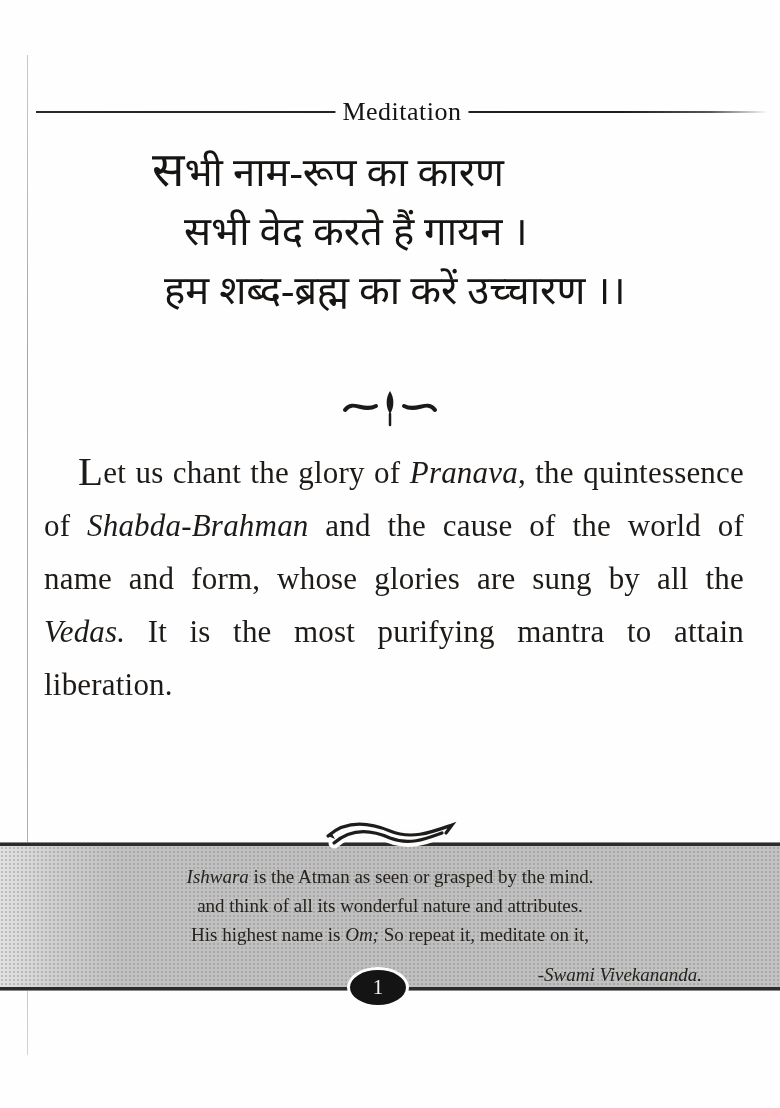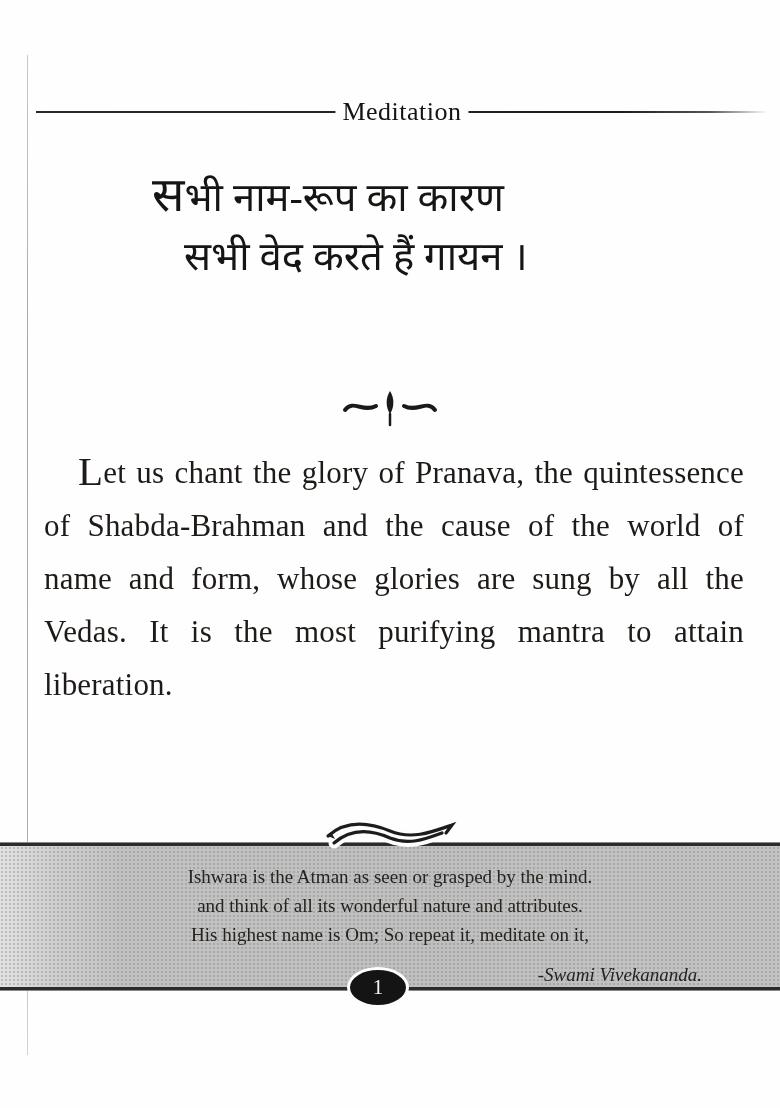--- a/index.html
+++ b/index.html
@@ -34,28 +34,27 @@
     font-size: 26px; letter-spacing: .5px; color: #161412;
     line-height: 32px;
   }
 
   
   .verse {
     position: absolute; left: 118px; top: 140px; width: 560px;
     font-family: "Liberation Serif", "DejaVu Sans", serif;
     font-size: 40px; line-height: 59px; color: #171513;
     white-space: nowrap;
-    margin-top: 25px;
   }
   .verse .vline-1 { padding-left: 34px; }
   .verse .vline-2 { padding-left: 66px; }
   .verse .vline-3 { padding-left: 0; }
   .verse .vline-4 { padding-left: 46px; }
   .seg-large { font-size: 120%; }
-  .seg-italic { }
+  .seg-italic { font-style: italic; }
 
   
   .fleuron {
     position: absolute; left: 0; width: 780px; top: 388px;
     text-align: center;
   }
   .fleuron svg { display: inline-block; }
 
   
   .paragraph {
@@ -120,20 +119,21 @@
   <div class="page-edge"></div>
 
   <div class="header">
     <div class="header-rule"></div>
     <div class="header-title">Meditation</div>
   </div>
 
   <div class="verse">
     <div class="vline-1"><span class="seg-large">स</span><span>भी नाम-रूप का कारण</span></div>
     <div class="vline-2"><span>सभी वेद करते हैं गायन ।</span></div>
+    <div class="vline-4"><span>हम शब्द-ब्रह्म का करें उच्चारण ।।</span></div>
   </div>
 
   <div class="fleuron">
     <span>
       <svg width="110" height="40" viewBox="0 0 110 40" fill="none" xmlns="http://www.w3.org/2000/svg">
         <path d="M10 22 C 18 11, 28 25, 41 18" stroke="#1c1a18" stroke-width="4" stroke-linecap="round"></path>
         <path d="M69 18 C 82 25, 92 11, 100 22" stroke="#1c1a18" stroke-width="4" stroke-linecap="round"></path>
         <path d="M55 3 C 59.5 10, 59.5 19, 55 26 C 50.5 19, 50.5 10, 55 3 Z" fill="#1c1a18"></path>
         <path d="M55 26 L 55 37" stroke="#1c1a18" stroke-width="2.5" stroke-linecap="round"></path>
       </svg>

